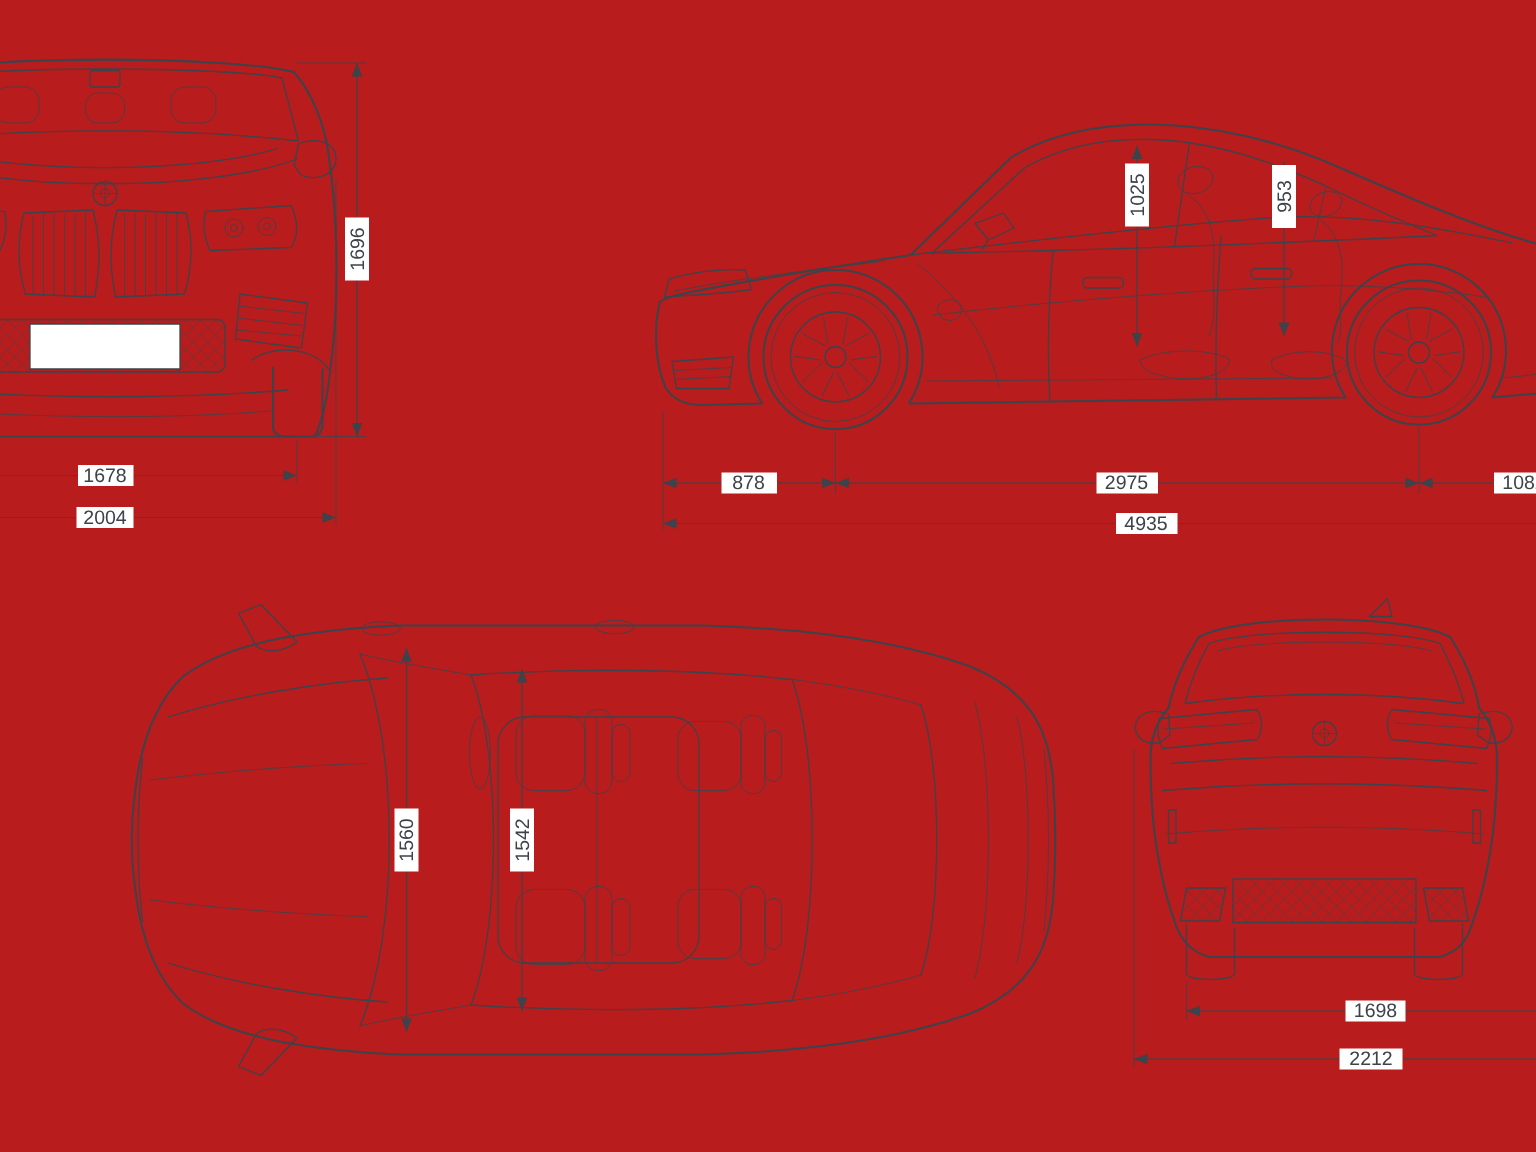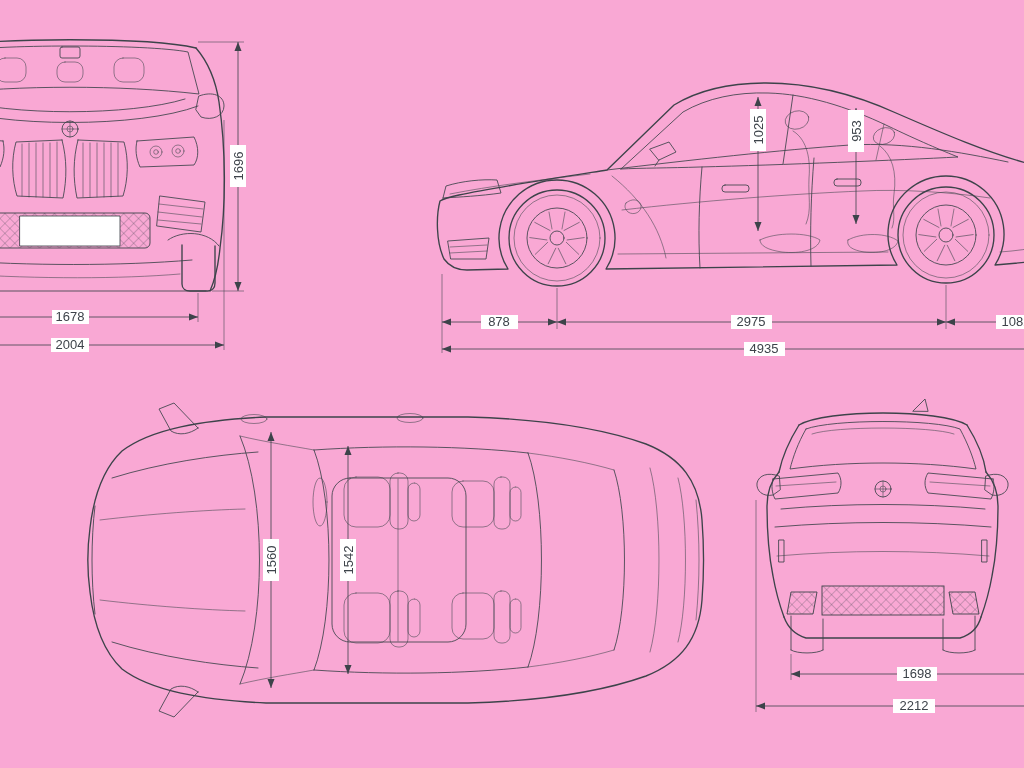--- a/index.html
+++ b/index.html
@@ -1,16 +1,16 @@
 <!DOCTYPE html>
 <html><head>
 <meta charset="utf-8">
 <style>
   html,body{margin:0;padding:0;background:#ffffff;width:1024px;height:768px;overflow:hidden;}
-  .canvas{position:relative;width:1024px;height:768px;background:#f9a8d4;}
+  .canvas{position:relative;width:1024px;height:768px;background:#b91c1c;}
   svg{display:block;}
   .ol{fill:none;stroke:#3d434a;stroke-width:1.35;stroke-linecap:round;stroke-linejoin:round;}
   .ml{fill:none;stroke:#3d434a;stroke-width:0.85;stroke-linecap:round;stroke-linejoin:round;}
   .ll{fill:none;stroke:#3d434a;stroke-width:0.55;stroke-linecap:round;stroke-linejoin:round;}
   .dim{fill:none;stroke:#3d434a;stroke-width:0.8;}
   .ext{fill:none;stroke:#3d434a;stroke-width:0.55;}
   .lbl-bg{fill:#ffffff;stroke:none;}
   .dimtxt{font-family:"Liberation Sans",sans-serif;font-size:13px;fill:#3d434a;stroke:none;}
   .meshfill{stroke:#3d434a;stroke-width:0.9;}
   .white{fill:#ffffff;}

